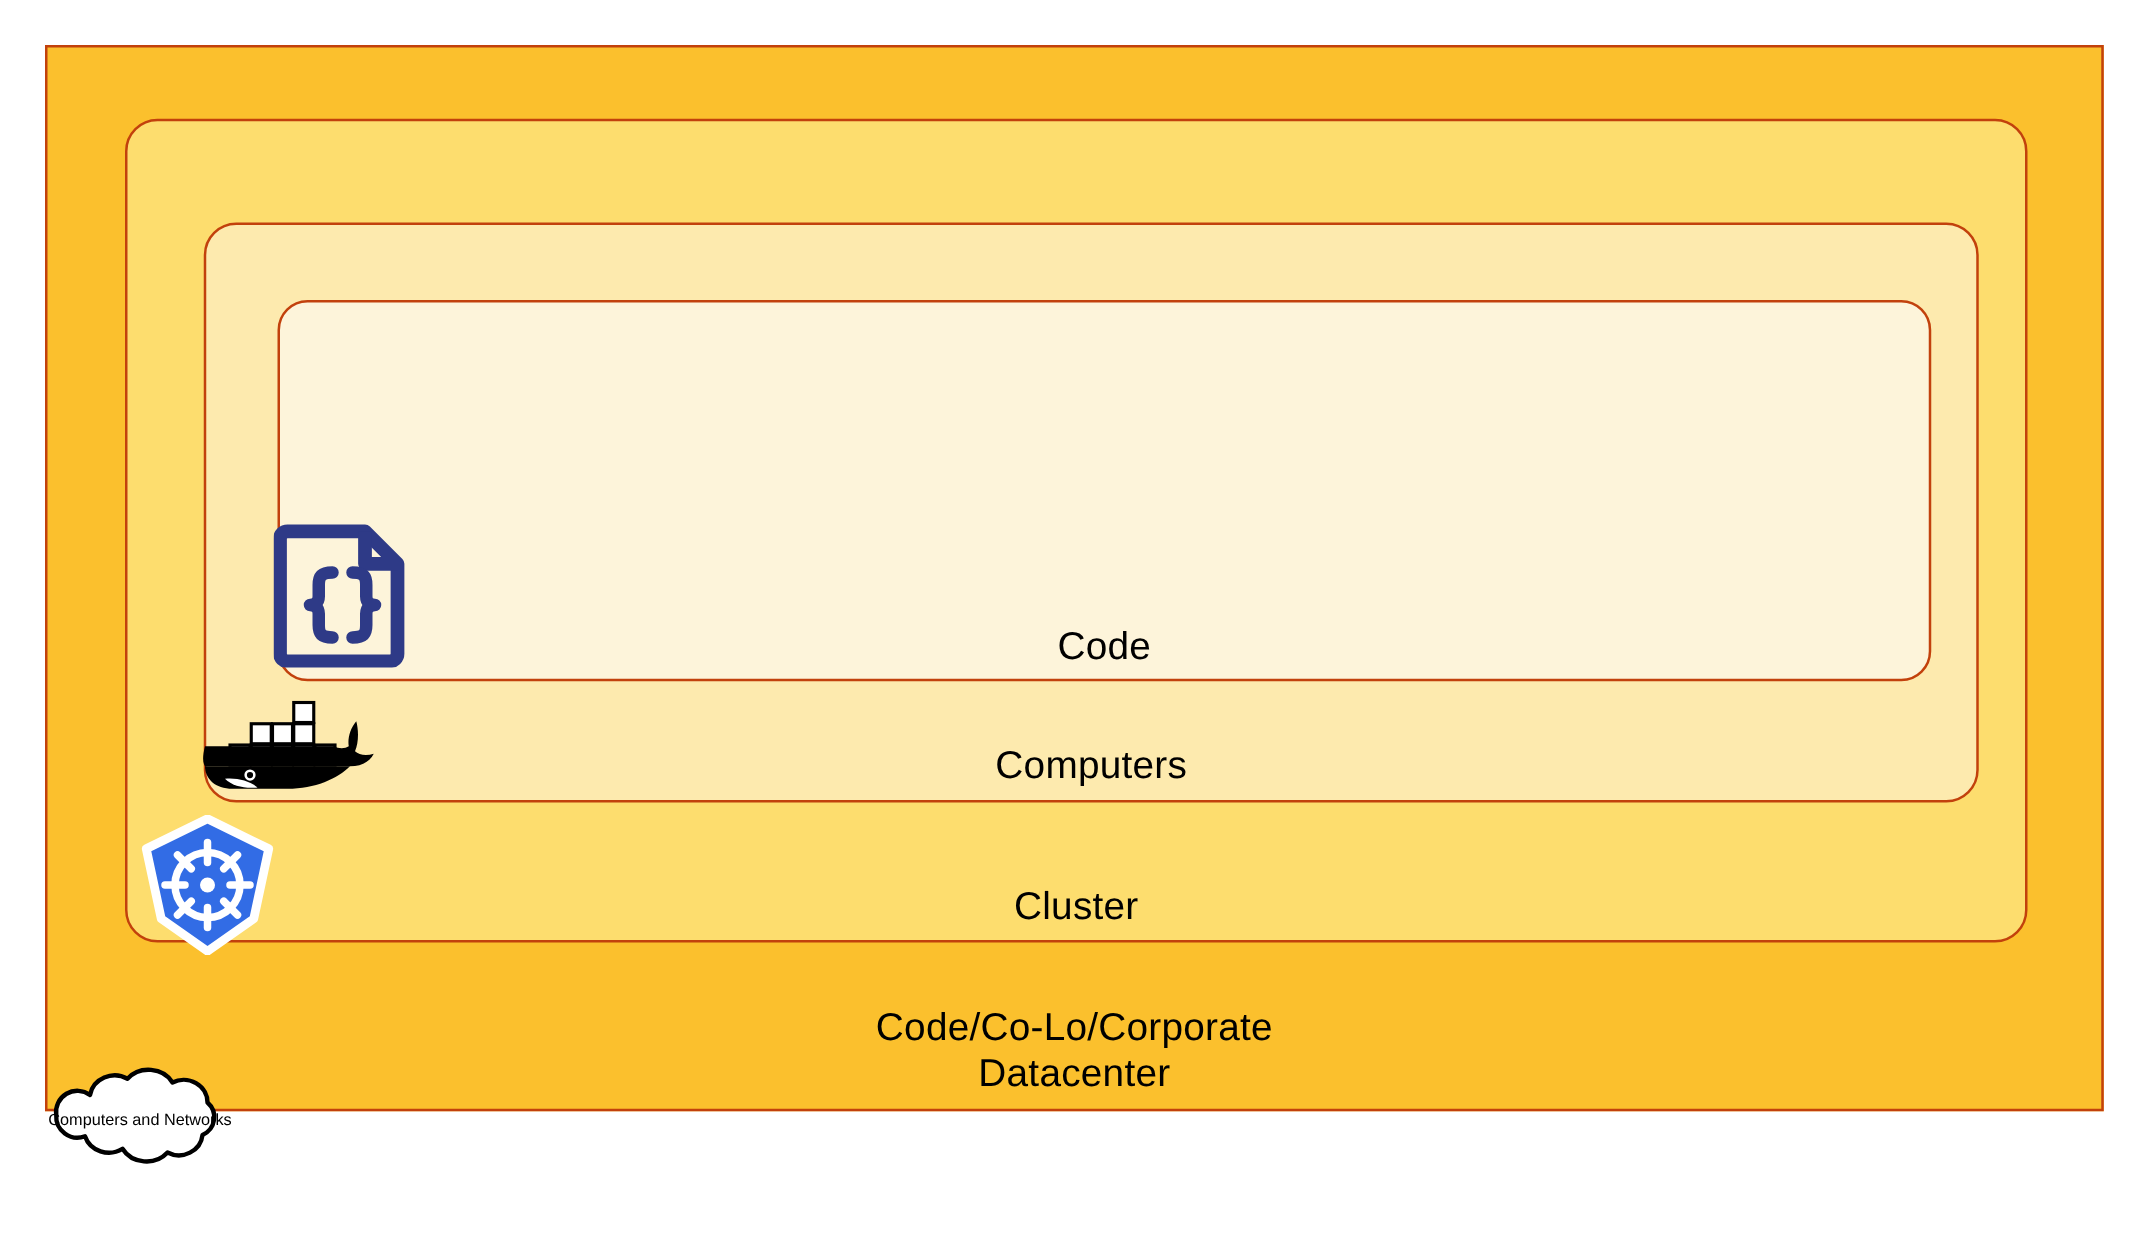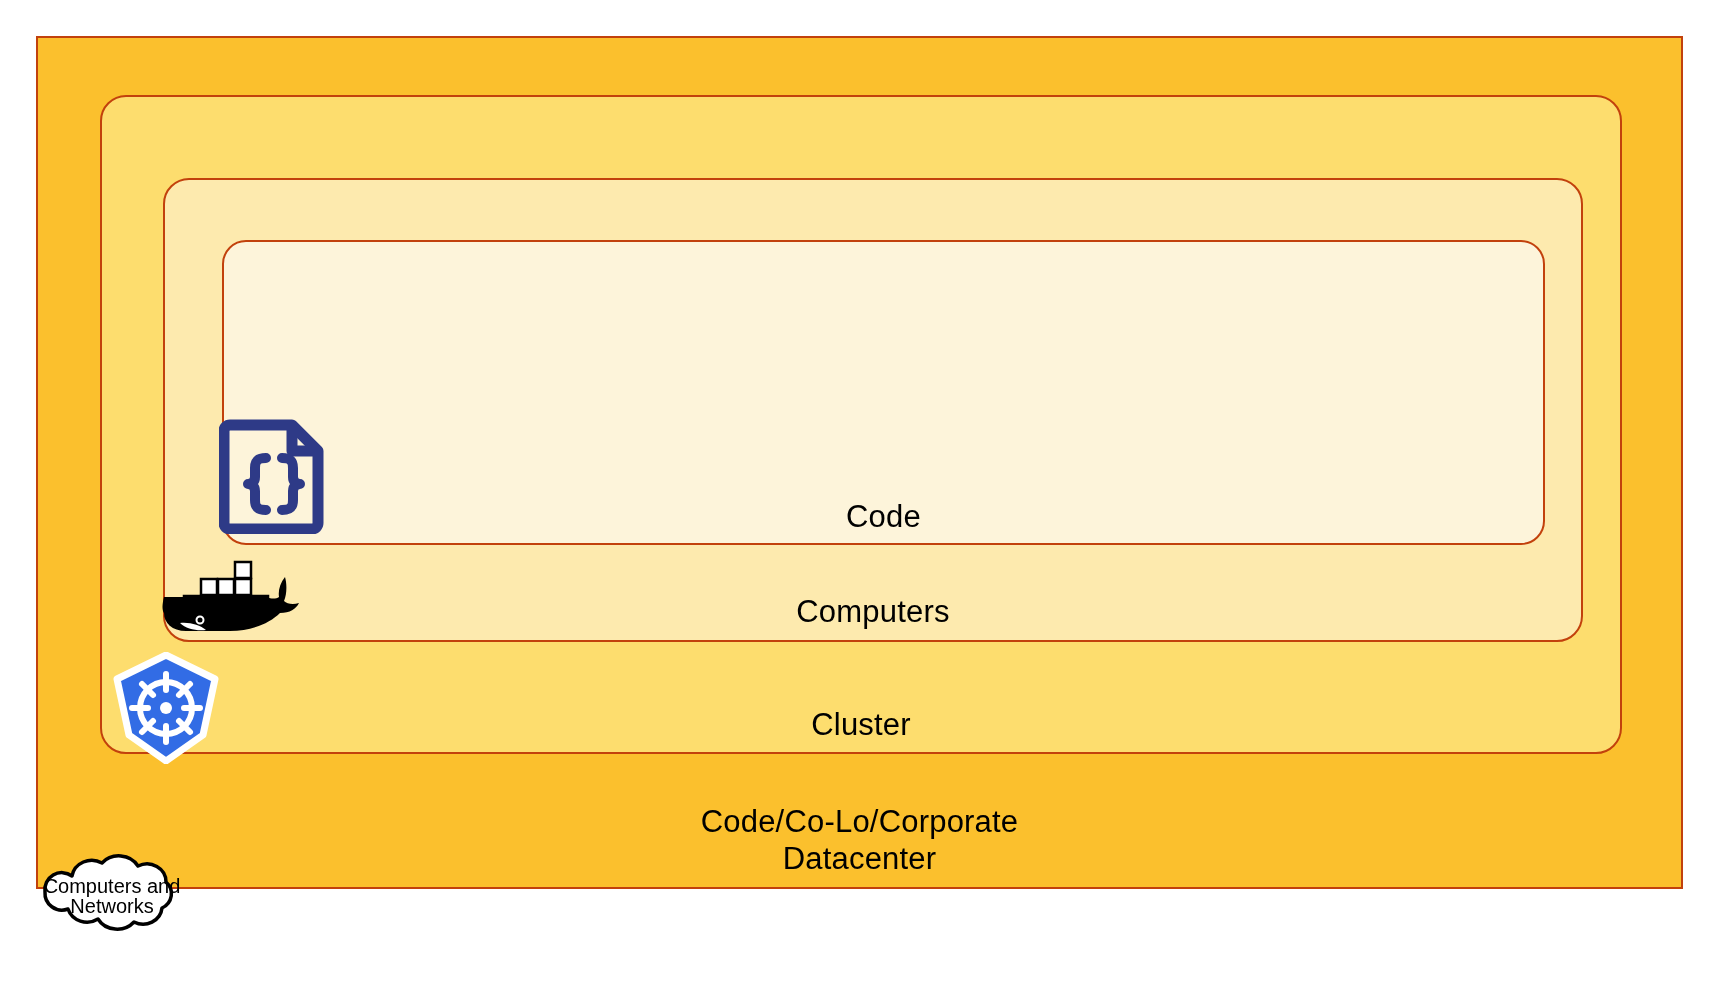--- a/index.html
+++ b/index.html
@@ -125,21 +125,21 @@
     position: absolute;
     left: 32px;
     top: 846px;
     width: 160px;
     height: 100px;
     display: flex;
     flex-direction: column;
     align-items: center;
     justify-content: center;
     text-align: center;
-    font-size: 20px;
+    font-size: 13px;
     line-height: 20px;
     color: #000000;
     pointer-events: none;
   }
 </style>
 </head>
 <body>
 
 <div id="stage">
 

